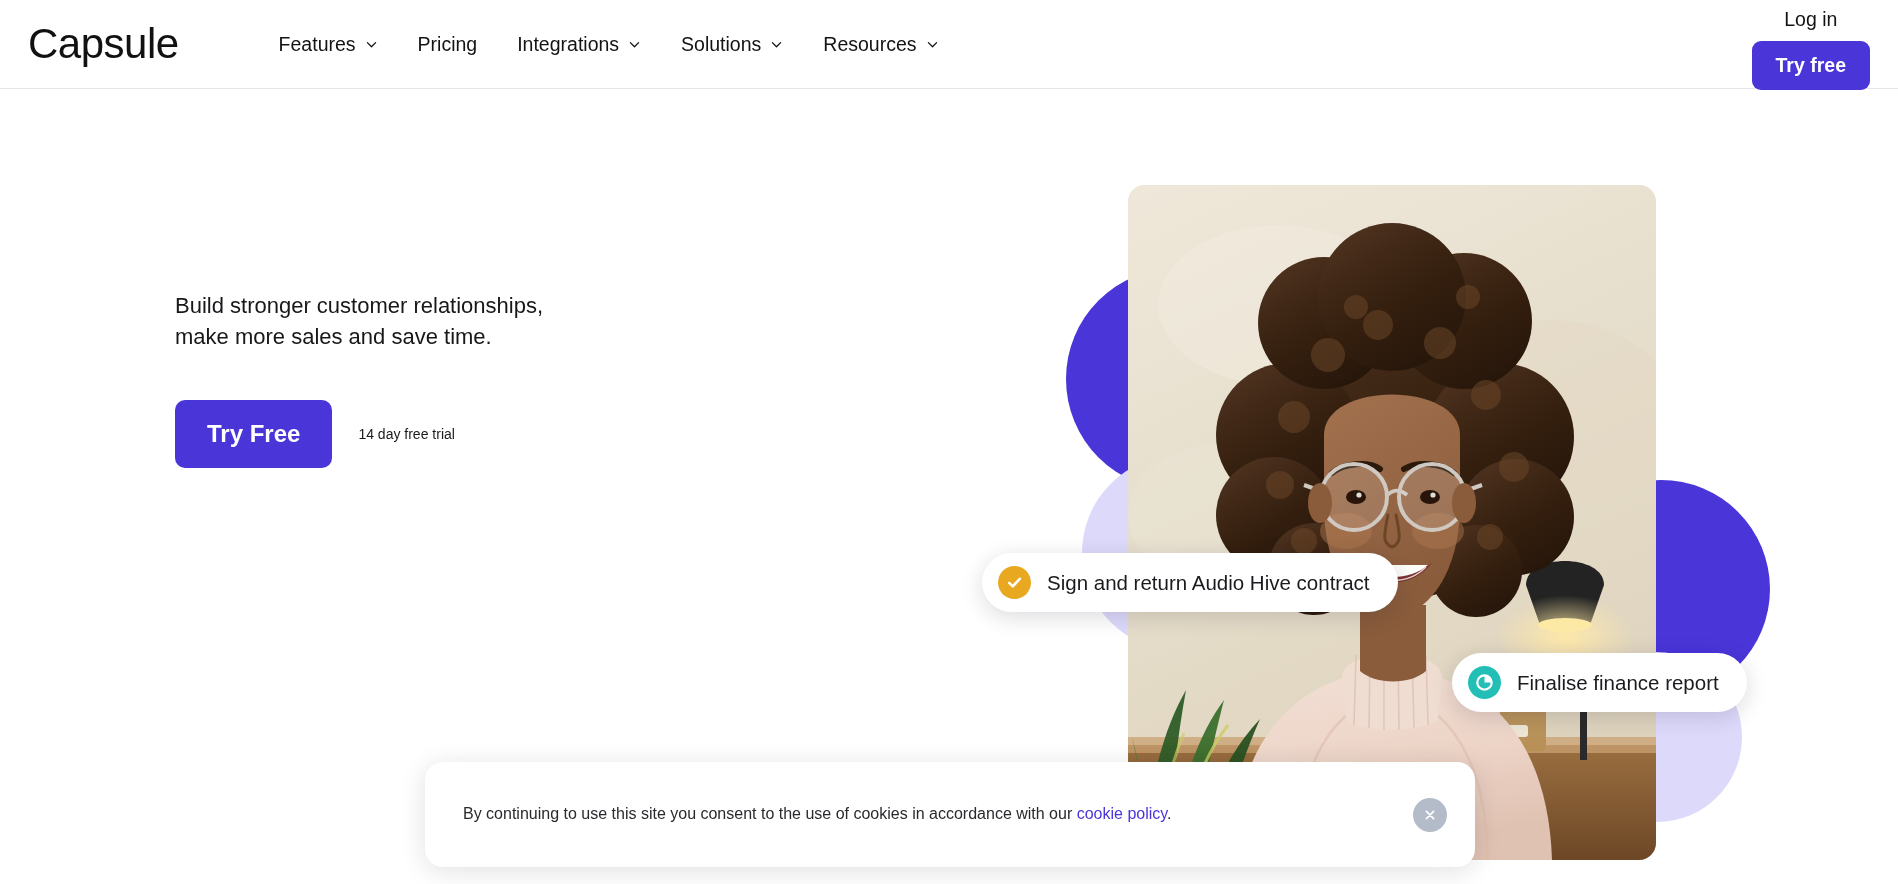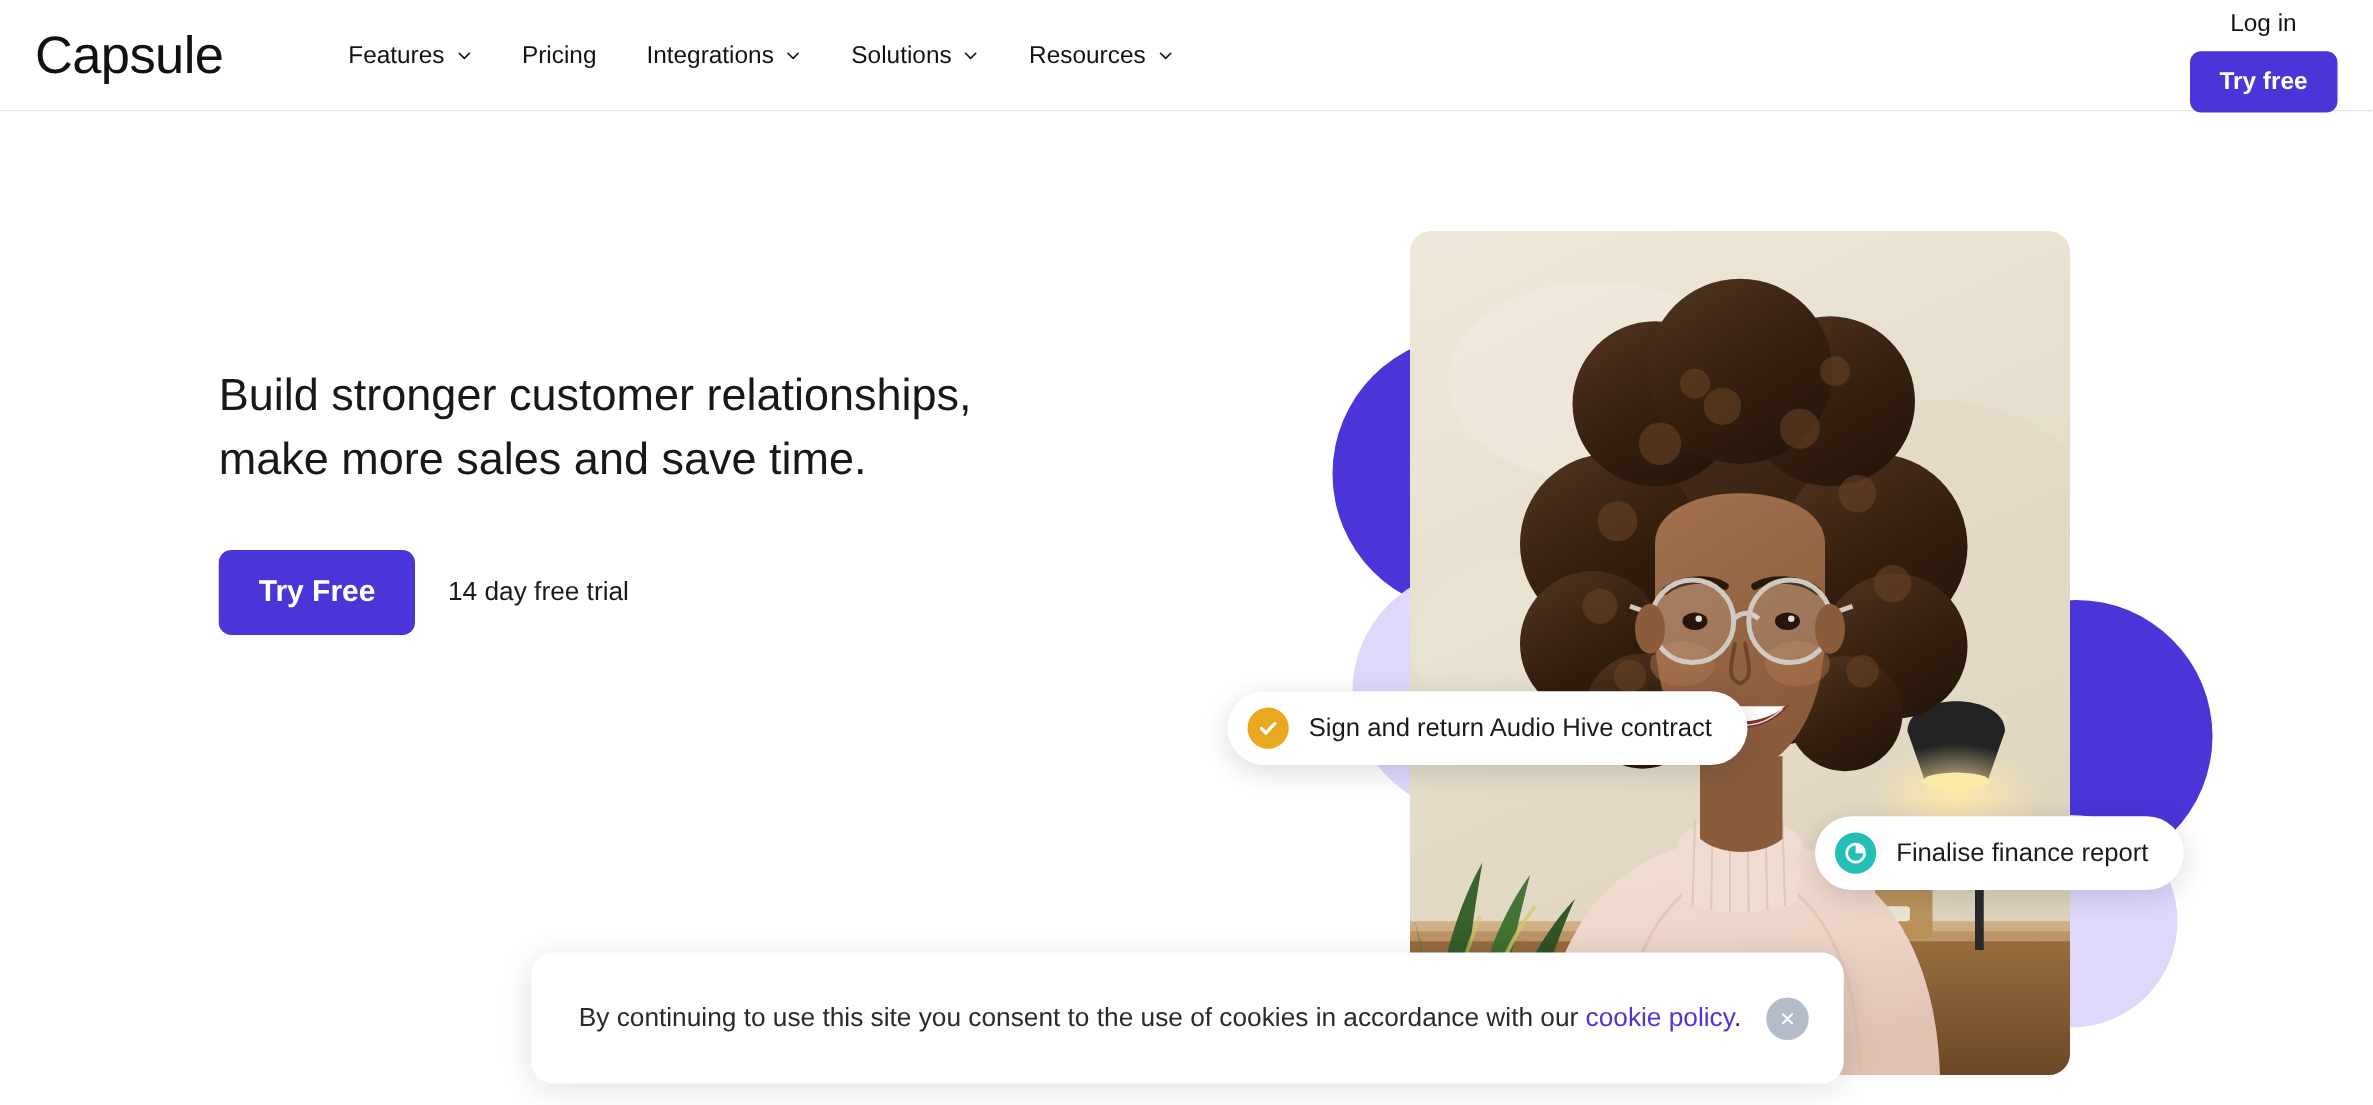--- a/index.html
+++ b/index.html
@@ -68,39 +68,39 @@
     font-size: 93px;
     line-height: 1.0;
     letter-spacing: -2.6px;
     color: #121214;
     font-weight: 400;
     margin-top: 110px;
   }
   .hero-title .line { display: block; }
   .hero-sub {
     margin-top: 160px;
-    font-size: 36px;
+    font-size: 22px;
     line-height: 1.42;
     color: #18181b;
   }
   .hero-sub .line { display: block; }
   .cta-row {
     margin-top: 48px;
     display: flex; align-items: center; gap: 26px;
   }
   .btn-try-free-lg {
     background: #4a35d9; color: #fff;
     font-size: 24px; font-weight: 700;
     border: none; border-radius: 10px;
     padding: 20px 32px; cursor: pointer;
     font-family: "Liberation Sans", sans-serif;
     white-space: nowrap;
   }
   .trial-note {
-    font-size: 21px; color: #1a1a1d; white-space: nowrap;
+    font-size: 14px; color: #1a1a1d; white-space: nowrap;
   }
 
   
   .hero-right {
     position: absolute;
     left: 1060px; top: 140px;
     width: 700px; height: 744px;
     z-index: 10;
   }
   .blob {
@@ -168,21 +168,21 @@
     left: 425px; top: 762px;
     width: 1050px; height: 105px;
     background: #ffffff;
     border-radius: 18px;
     box-shadow: 0 4px 26px rgba(20,20,40,0.13);
     display: flex; align-items: center;
     padding: 0 28px 0 38px;
     z-index: 80;
   }
   .cookie-text {
-    font-size: 21px; color: #2a2a2e; line-height: 1.3;
+    font-size: 16px; color: #2a2a2e; line-height: 1.3;
   }
   .cookie-link { color: #4a35d9; text-decoration: none; cursor: pointer; }
   .cookie-close {
     margin-left: auto;
     width: 34px; height: 34px; border-radius: 50%;
     background: #b4bcc9; border: none; cursor: pointer;
     display: flex; align-items: center; justify-content: center;
     flex: none;
   }
   .cookie-close svg { display: block; }

